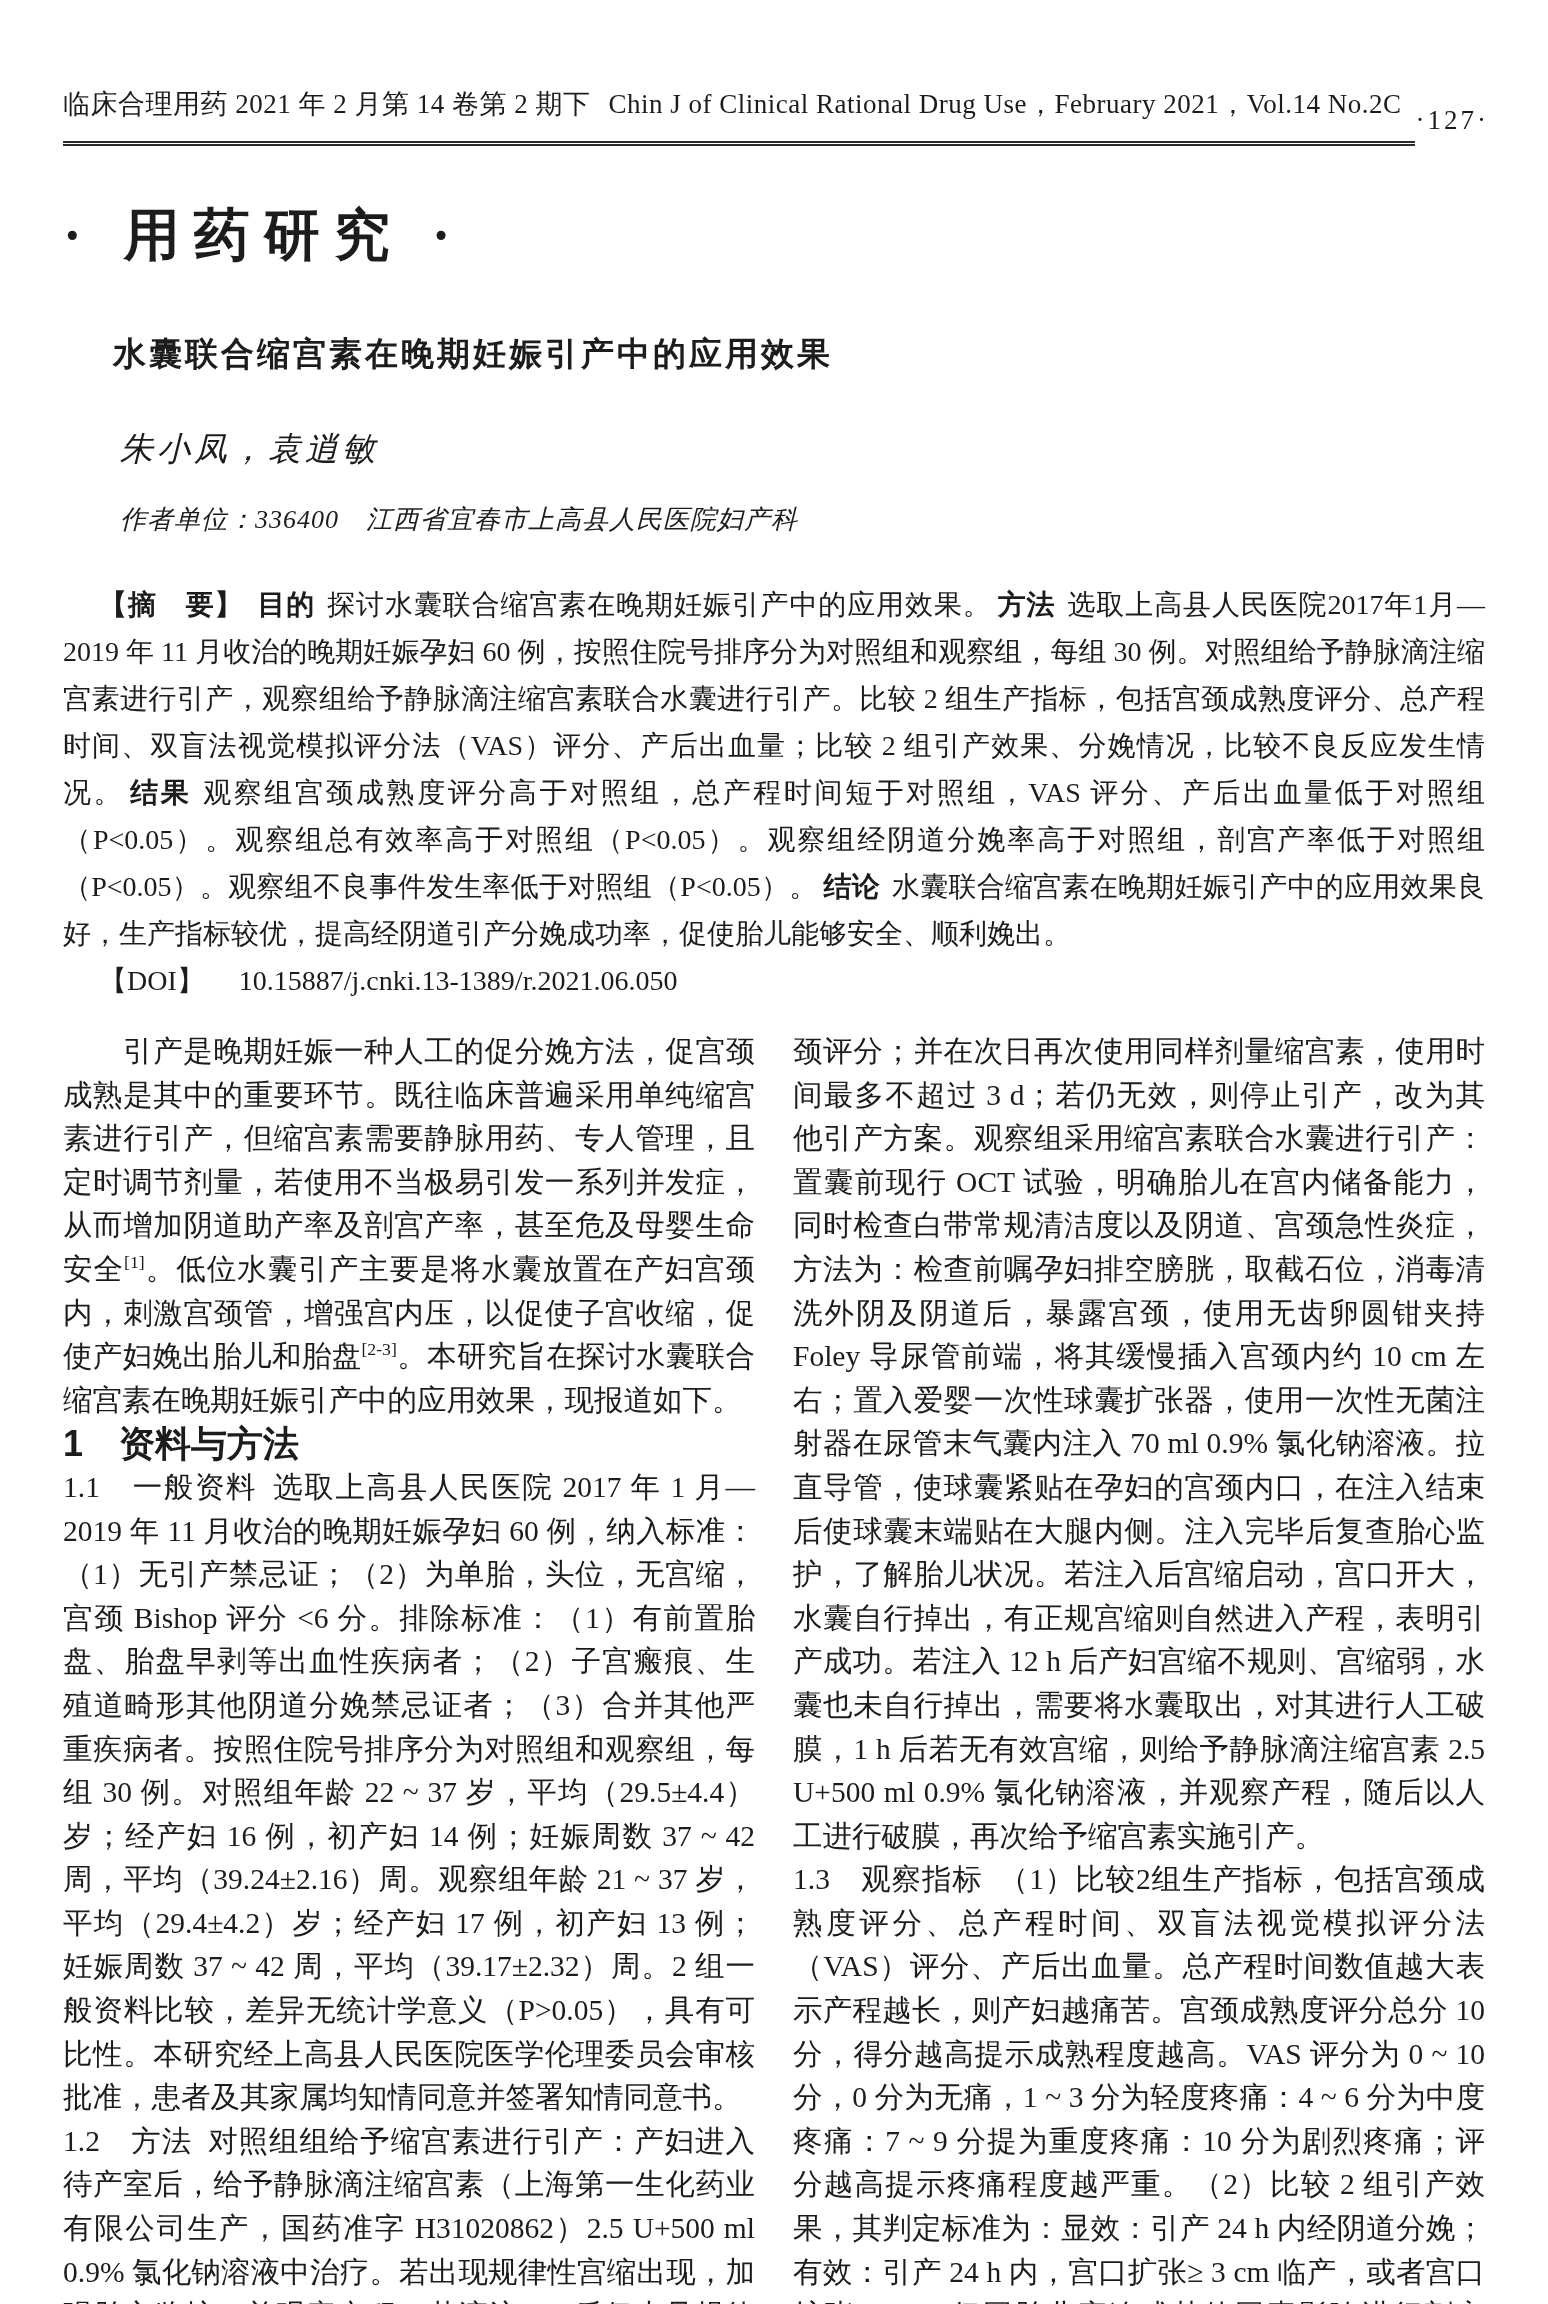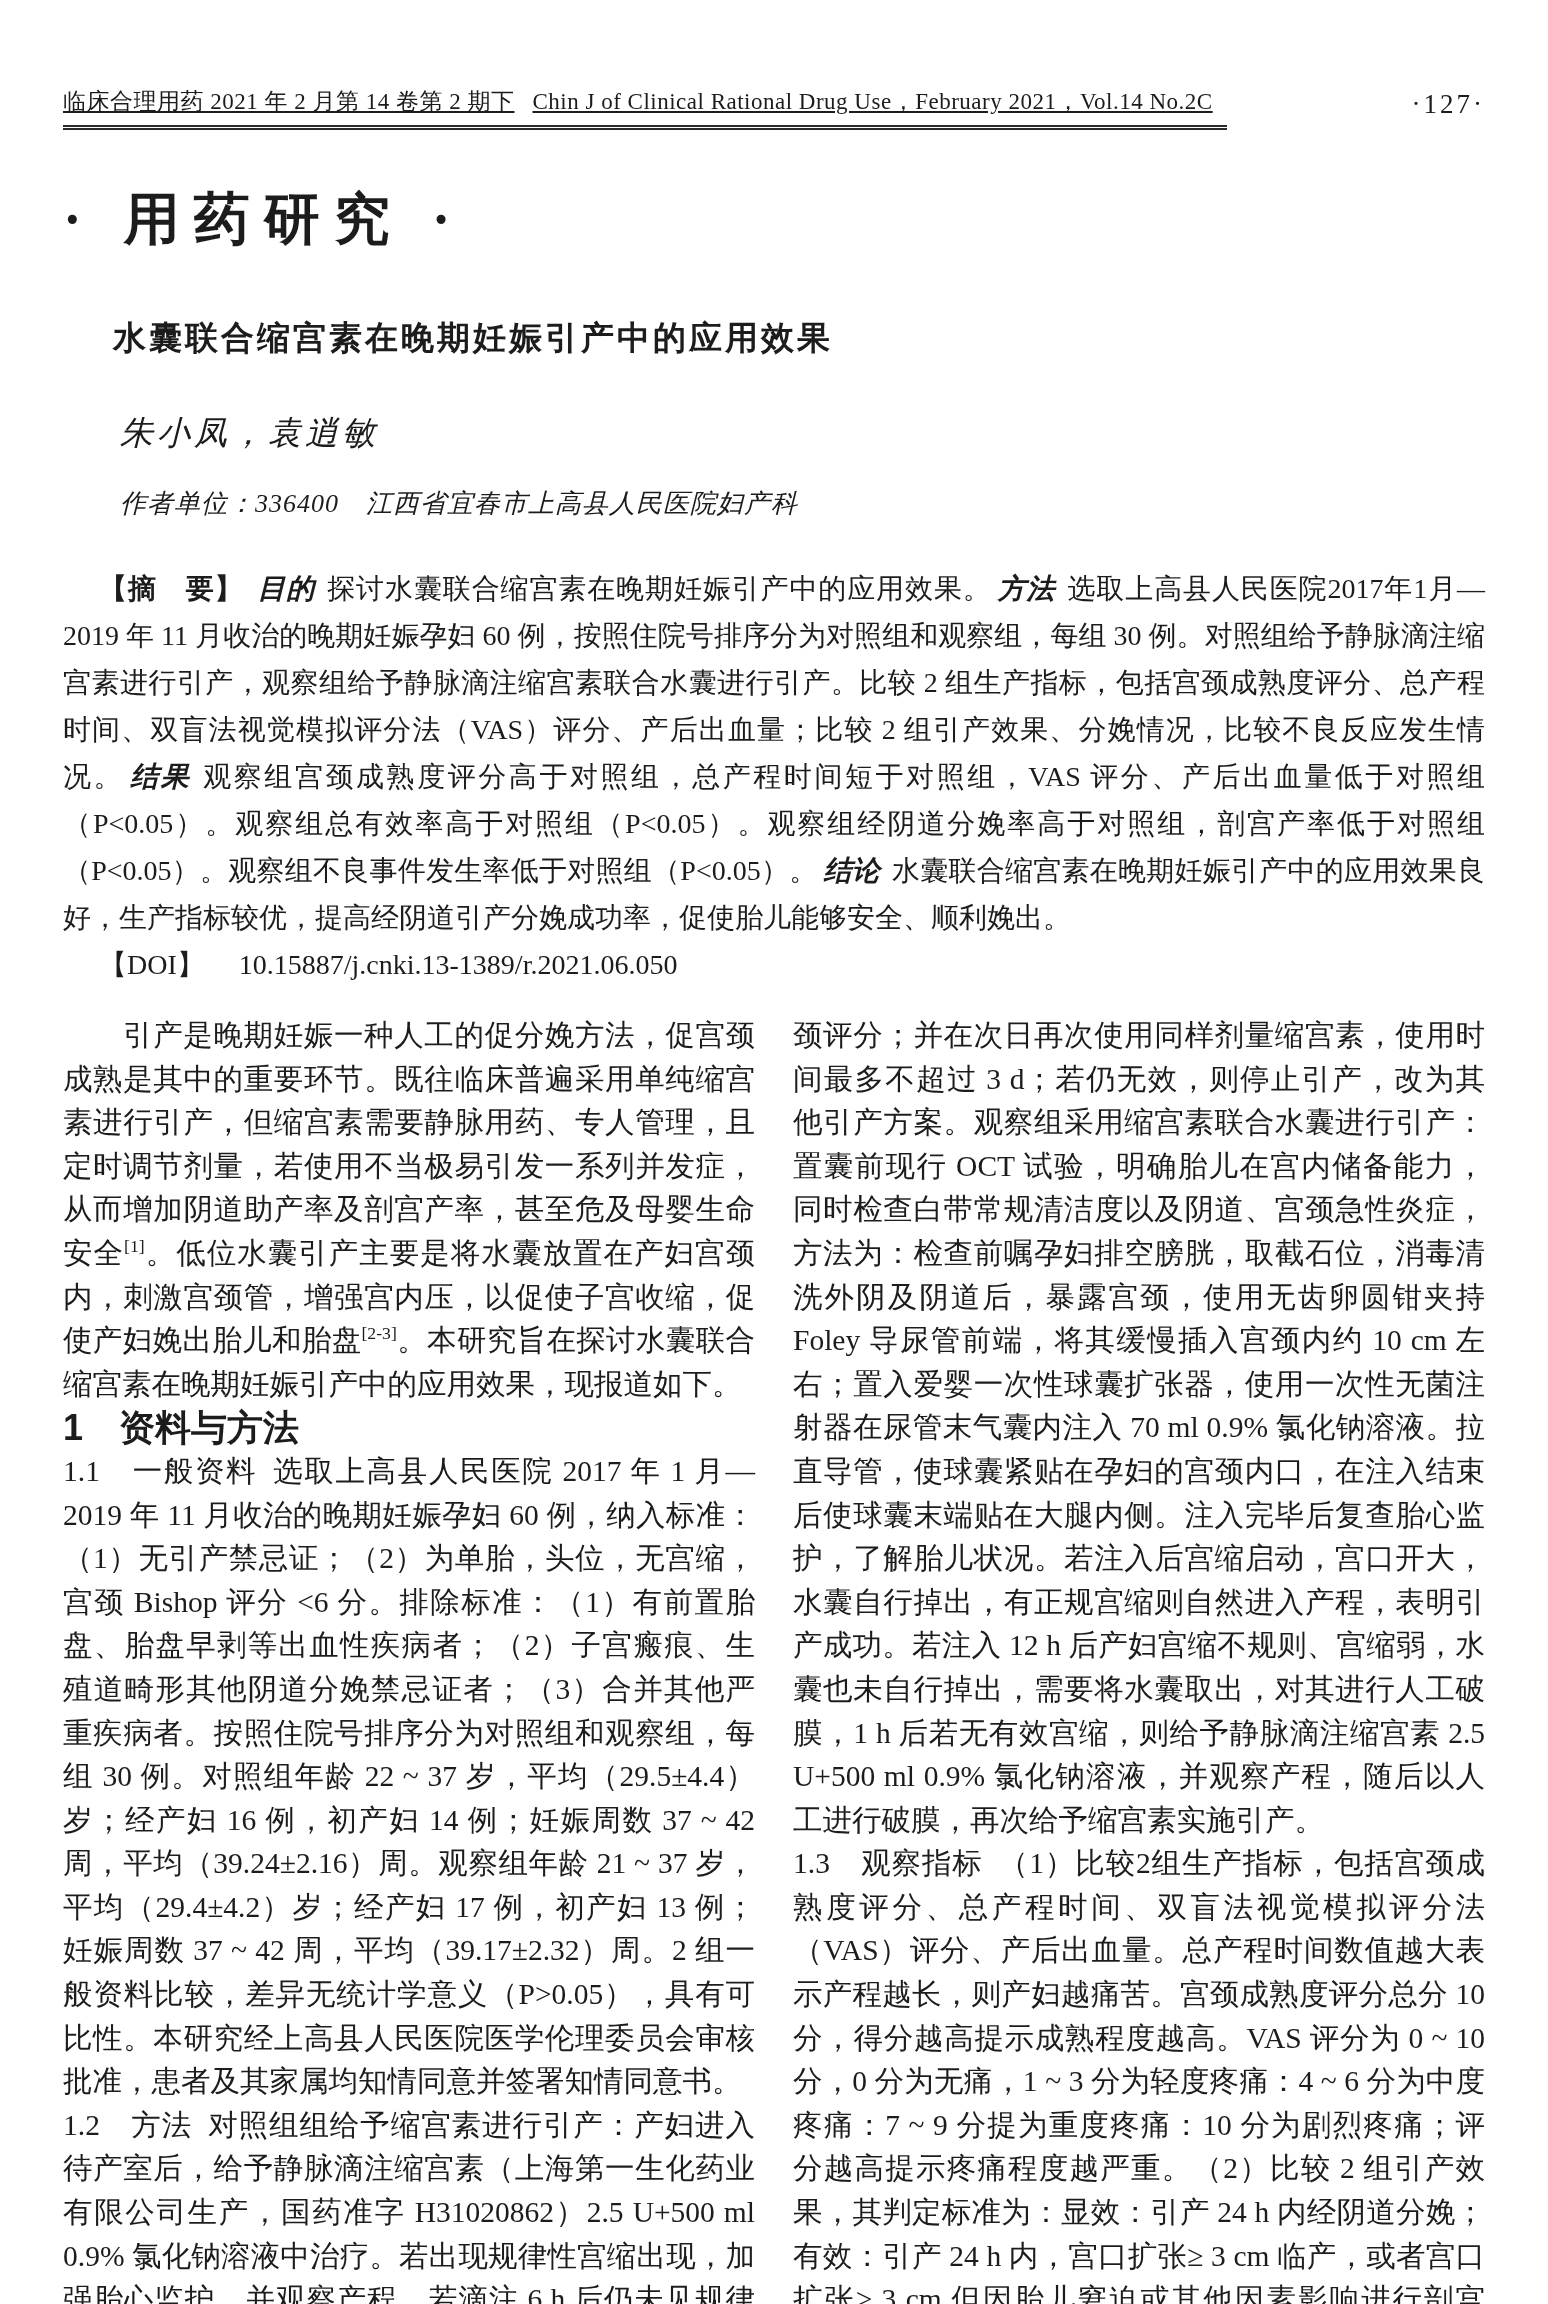--- a/index.html
+++ b/index.html
@@ -16,27 +16,26 @@
     overflow: hidden;
   }
   
   .header {
     display: flex;
     justify-content: space-between;
     align-items: flex-end;
     padding-top: 86px;
   }
   .journal-line {
-    font-size: 23px;
+    font-size: 27px;
     letter-spacing: 0.5px;
     border-bottom: 5px double #2b2b2b;
-    padding-bottom: 8px;
+    padding-bottom: 19px;
     padding-right: 14px;
     white-space: nowrap;
-    text-decoration: underline;
   }
   .journal-en { margin-left: 18px; }
   .page-number {
     font-size: 27px;
     padding-bottom: 10px;
     letter-spacing: 3px;
     white-space: nowrap;
   }
   
   .section-tag {
@@ -74,21 +73,21 @@
     font-size: 28px;
     line-height: 47px;
     text-align: justify;
     text-indent: 36px;
   }
   .hei, .abs-label, .seg-label, .kv-label, .sec-heading {
     font-family: "Liberation Sans", "DejaVu Sans", sans-serif;
     font-weight: bold;
   }
   .abs-label { margin-right: 8px; }
-  .seg-label { margin: 0 12px 0 6px; font-style: italic; }
+  .seg-label { margin: 0 12px 0 6px; }
   .kv-line {
     font-size: 28px;
     line-height: 47px;
     text-indent: 36px;
     text-align: justify;
   }
   .kv-label { margin-right: 16px; }
   .doi-line .kv-label { font-family: "Liberation Serif", serif; font-weight: normal; }
   .doi-line .kv-value { margin-left: 18px; }
   

